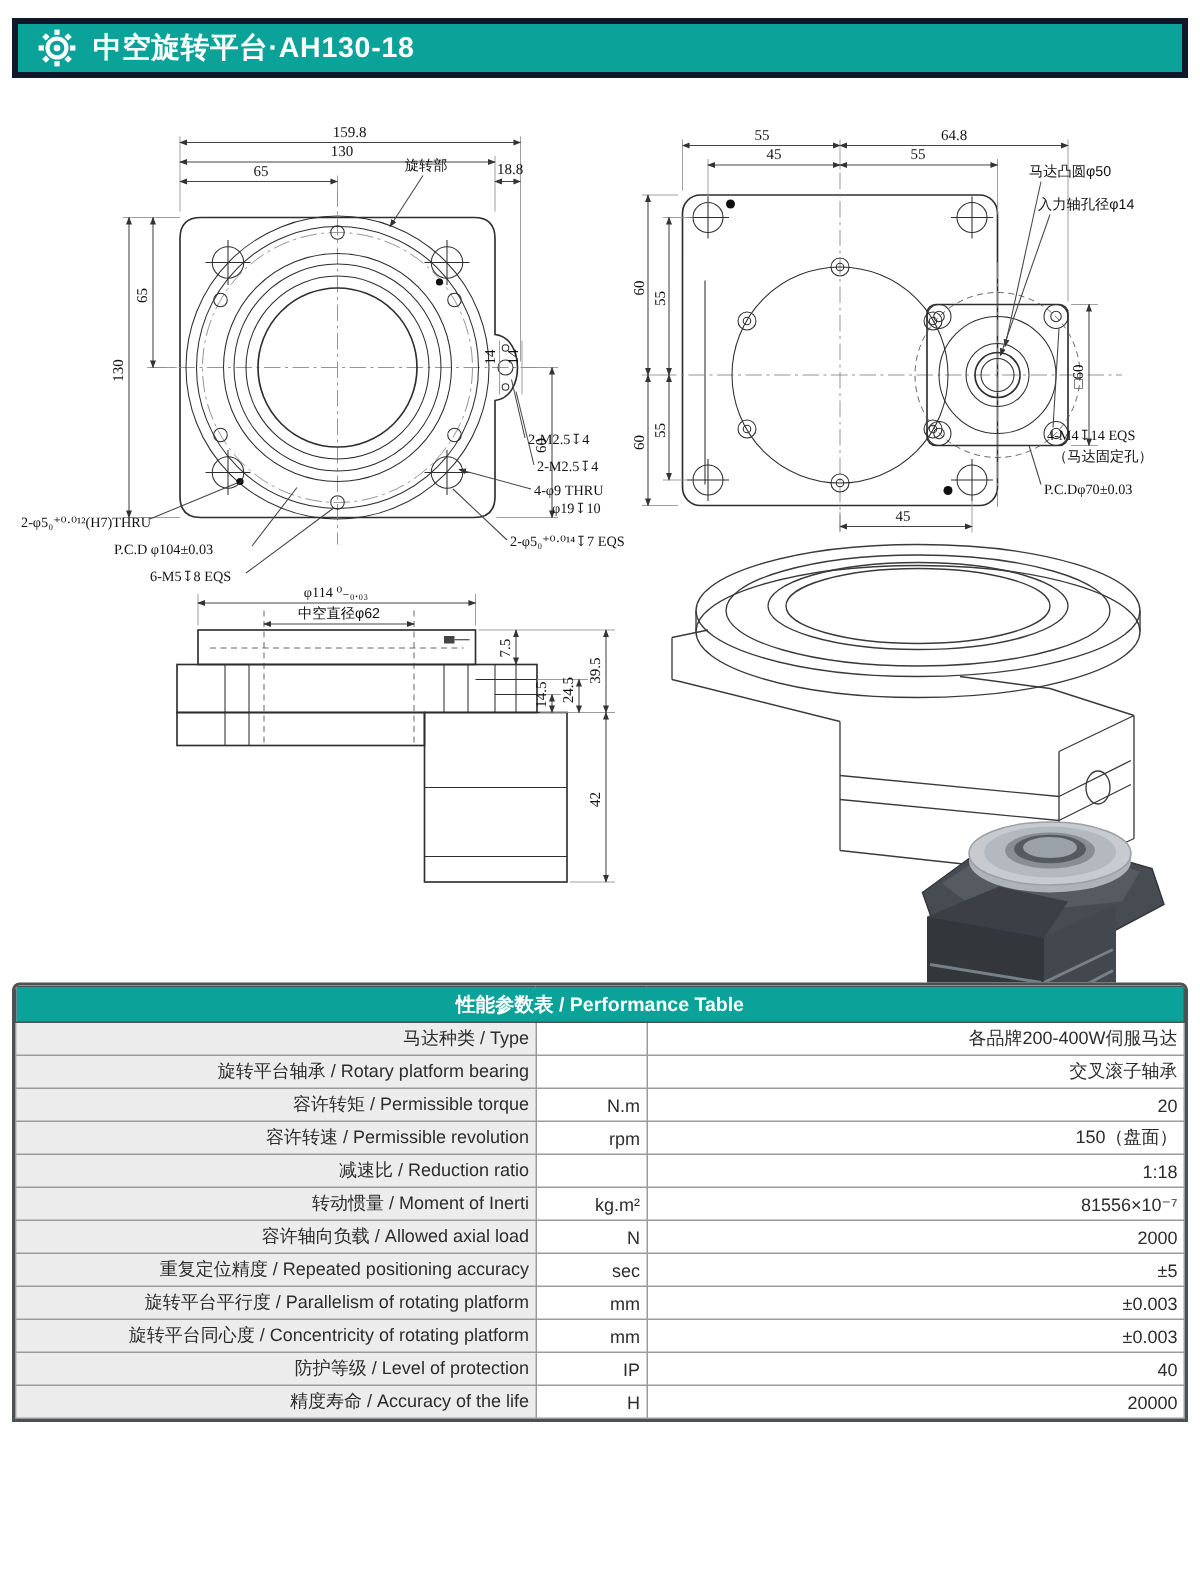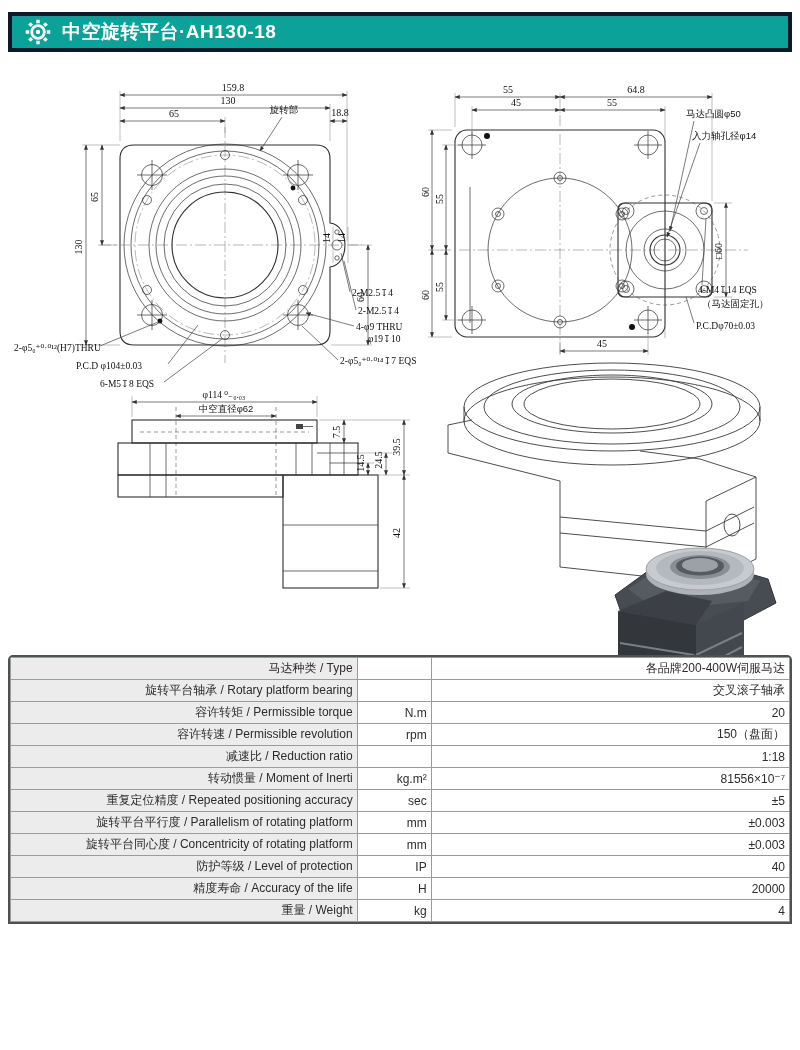--- a/index.html
+++ b/index.html
@@ -345,20 +345,23 @@
   </div>
 
   <div class="perf">
     <table>
       <colgroup>
           <col class="c1">
           <col class="c2">
           <col class="c3">
         </colgroup>
       <tbody>
+          <tr>
+        <th colspan="3">性能参数表 / Performance Table</th>
+      </tr>
       <tr>
             <td class="lab">马达种类 / Type</td>
             <td></td>
             <td>各品牌200-400W伺服马达</td>
           </tr>
       <tr>
             <td class="lab">旋转平台轴承 / Rotary platform bearing</td>
             <td></td>
             <td>交叉滚子轴承</td>
           </tr>
@@ -376,20 +379,25 @@
             <td class="lab">减速比 / Reduction ratio</td>
             <td></td>
             <td>1:18</td>
           </tr>
       <tr>
             <td class="lab">转动惯量 / Moment of Inerti</td>
             <td>kg.m²</td>
             <td>81556×10⁻⁷</td>
           </tr>
       <tr>
+            <td class="lab">容许轴向负载 / Allowed axial load</td>
+            <td>N</td>
+            <td>2000</td>
+          </tr>
+      <tr>
             <td class="lab">重复定位精度 / Repeated positioning accuracy</td>
             <td>sec</td>
             <td>±5</td>
           </tr>
       <tr>
             <td class="lab">旋转平台平行度 / Parallelism of rotating platform</td>
             <td>mm</td>
             <td>±0.003</td>
           </tr>
       <tr>
@@ -400,22 +408,17 @@
       <tr>
             <td class="lab">防护等级 / Level of protection</td>
             <td>IP</td>
             <td>40</td>
           </tr>
       <tr>
             <td class="lab">精度寿命 / Accuracy of the life</td>
             <td>H</td>
             <td>20000</td>
           </tr>
-      <tr>
-            <td class="lab">重量 / Weight</td>
-            <td>kg</td>
-            <td>4</td>
-          </tr>
     </tbody>
       </table>
   </div>
 
 </div>
 
 </body></html>

